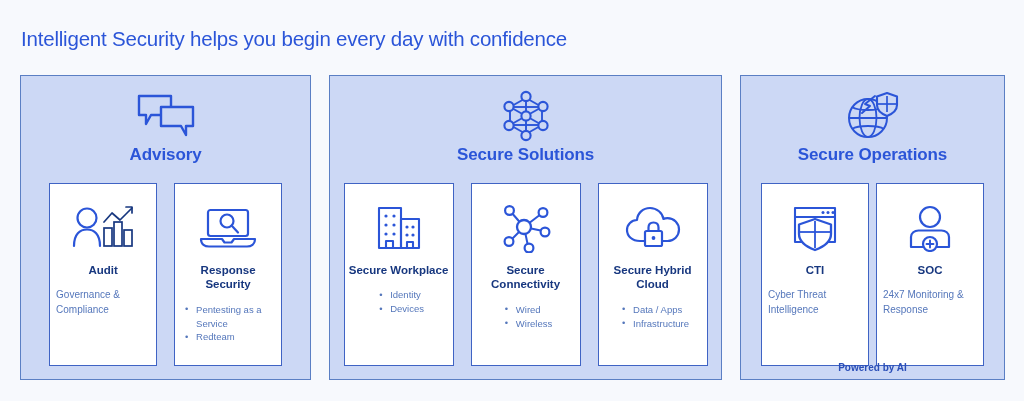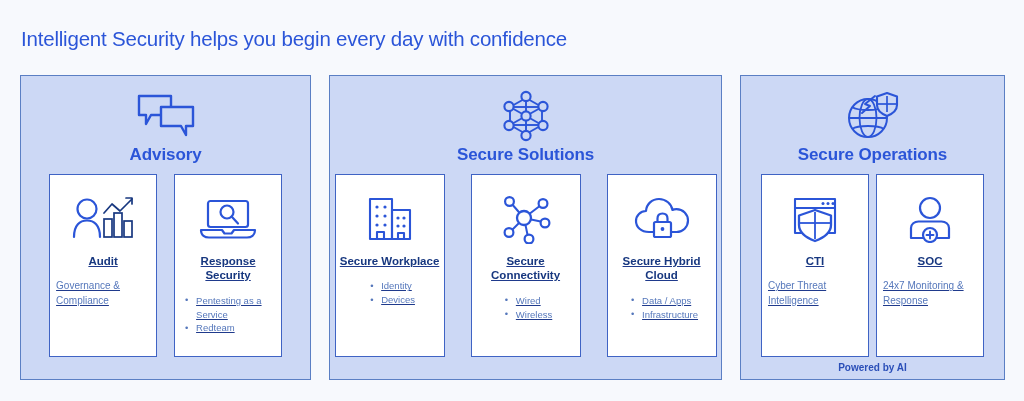--- a/index.html
+++ b/index.html
@@ -69,25 +69,24 @@
     margin-top: 4px;
     text-align: center;
     white-space: nowrap;
   }
 
   
   .cards {
     display: flex;
     justify-content: center;
     gap: 16px;
-    margin-top: 9px;
-    text-decoration: underline;
+    margin-top: 18px;
   }
   .panel-advisory .cards   { gap: 17px; }
-  .panel-solutions .cards  { gap: 26px; }
+  .panel-solutions .cards  { gap: 17px; }
   .panel-operations .cards { gap: 7px; }
 
   .card {
     width: 108px;
     height: 183px;
     background: #ffffff;
     border: 1.3px solid #3f63c4;
     display: flex;
     flex-direction: column;
     align-items: center;

